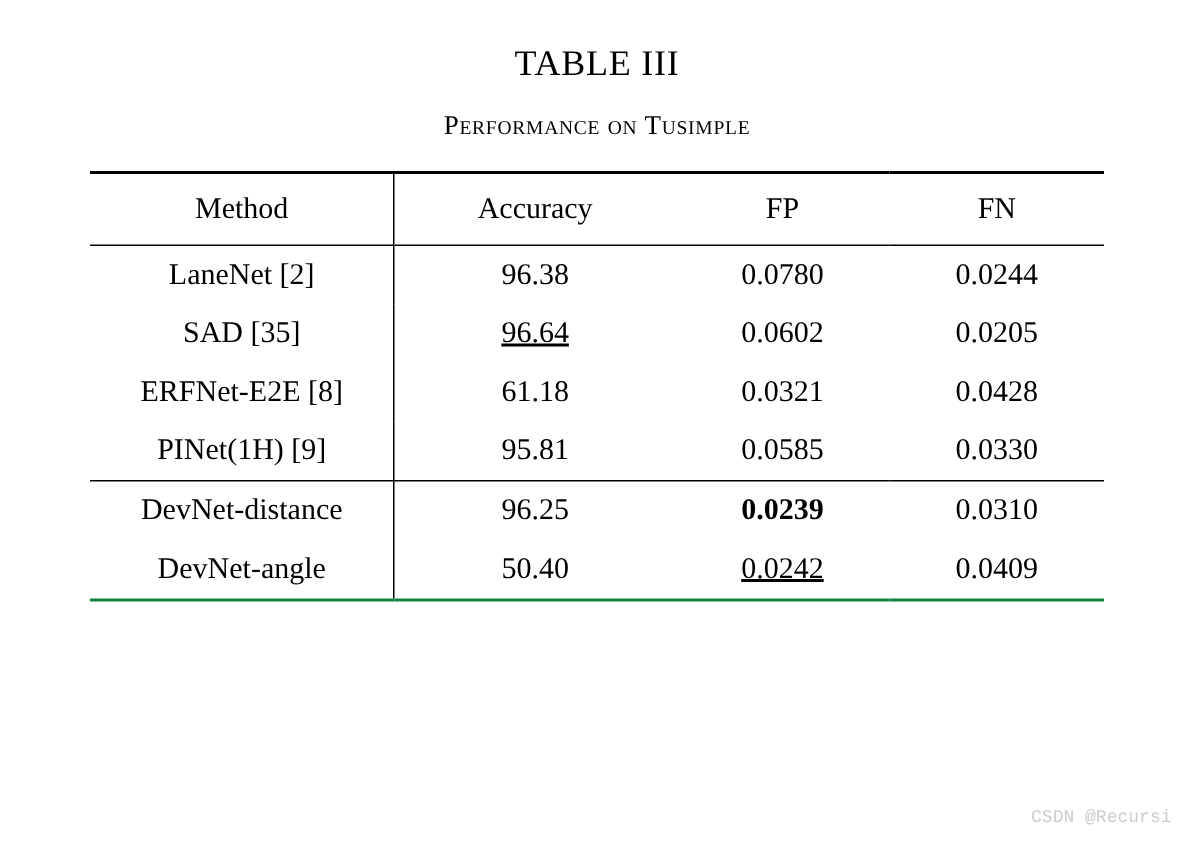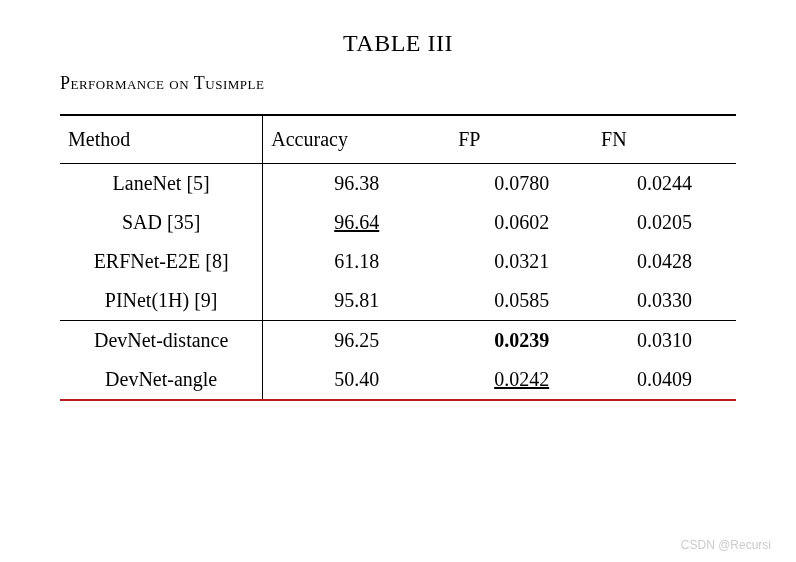--- a/index.html
+++ b/index.html
@@ -16,91 +16,91 @@
       padding: 30px 60px;
       position: relative;
     }
     .table-number {
       text-align: center;
       font-size: 24px;
       margin-bottom: 16px;
       letter-spacing: 0.5px;
     }
     .table-caption {
-      text-align: left;
+      text-align: center;
       font-size: 18px;
       font-variant: small-caps;
       margin-bottom: 20px;
       letter-spacing: 0.5px;
     }
     table {
       width: 100%;
       border-collapse: collapse;
       font-size: 20px;
     }
     thead tr {
       border-top: 2px solid #000;
       border-bottom: 1px solid #000;
     }
     th {
       padding: 12px 8px;
       font-weight: normal;
-      text-align: left;
+      text-align: center;
     }
     th.method-col {
       border-right: 1px solid #000;
       width: 30%;
     }
     td {
       padding: 8px 8px;
       text-align: center;
     }
     td.method-col {
       border-right: 1px solid #000;
     }
     tbody.group1 tr:last-child td {
       border-bottom: 1px solid #000;
     }
     tbody.group2 tr:last-child td {
-      border-bottom: 2px solid #b91c1c;
+      border-bottom: 2px solid #15803d;
       text-align: center;
     }
     .underline {
       text-decoration: underline;
     }
     .bold {
       font-weight: bold;
     }
     .watermark {
       position: absolute;
       bottom: 10px;
-      right: 25px;
+      right: 15px;
       font-size: 12px;
       color: #cccccc;
-      font-family: Liberation Sans, sans-serif;
+      font-family: Liberation Mono, monospace;
     }
   </style>
 </head>
 <body>
 
 <div class="table-number">TABLE III</div>
 <div class="table-caption">Performance on Tusimple</div>
 
 <table>
   <thead>
     <tr>
       <th class="method-col">Method</th>
       <th>Accuracy</th>
       <th>FP</th>
       <th>FN</th>
     </tr>
   </thead>
   <tbody class="group1">
     <tr>
-      <td class="method-col">LaneNet [5]</td>
+      <td class="method-col">LaneNet [2]</td>
       <td>96.38</td>
       <td>0.0780</td>
       <td>0.0244</td>
     </tr>
     <tr>
       <td class="method-col">SAD [35]</td>
       <td><span class="underline">96.64</span></td>
       <td>0.0602</td>
       <td>0.0205</td>
     </tr>

